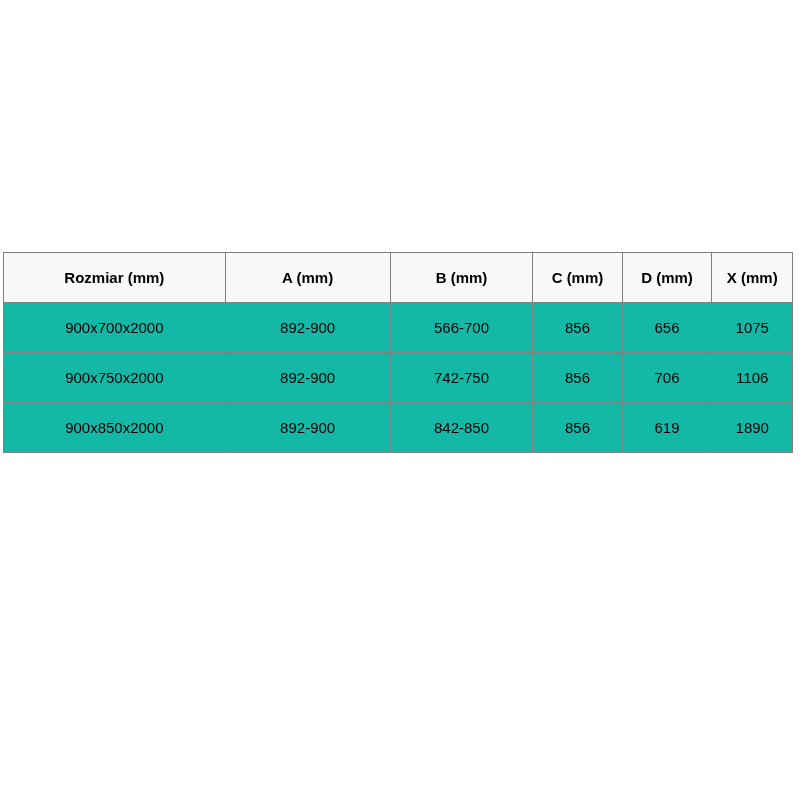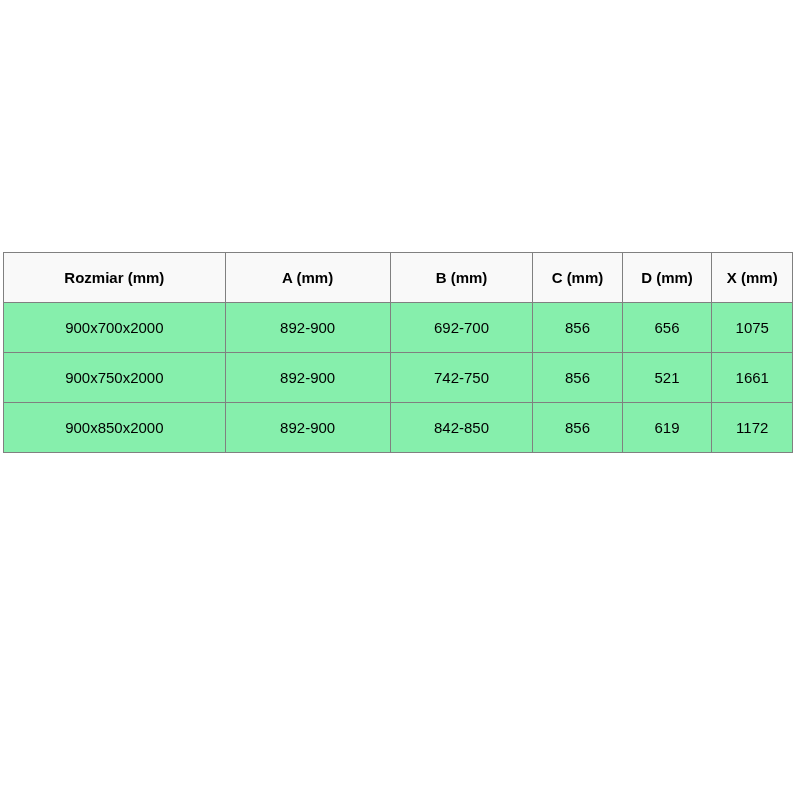--- a/index.html
+++ b/index.html
@@ -42,21 +42,21 @@
     margin-top: 12px;
   }
   table.spec-table th {
     height: 36px;
     font-weight: bold;
     background: #f9f9f9;
   }
   table.spec-table td {
     height: 36px;
     font-weight: normal;
-    background: #86efac;
+    background: #14b8a6;
   }
   
   col.c-rozmiar { width: 28.1%; }
   col.c-a { width: 20.9%; }
   col.c-b { width: 18.1%; }
   col.c-c { width: 11.3%; }
   col.c-d { width: 11.4%; }
   col.c-x { width: 10.2%; }
 </style>
 </head>
@@ -80,37 +80,37 @@
           <th>B (mm)</th>
           <th>C (mm)</th>
           <th>D (mm)</th>
           <th>X (mm)</th>
         </tr>
       </thead>
       <tbody>
           <tr>
             <td>900x700x2000</td>
             <td>892-900</td>
-            <td>692-700</td>
+            <td>566-700</td>
             <td>856</td>
             <td>656</td>
             <td>1075</td>
           </tr>
           <tr>
             <td>900x750x2000</td>
             <td>892-900</td>
             <td>742-750</td>
             <td>856</td>
-            <td>521</td>
-            <td>1661</td>
+            <td>706</td>
+            <td>1106</td>
           </tr>
           <tr>
             <td>900x850x2000</td>
             <td>892-900</td>
             <td>842-850</td>
             <td>856</td>
             <td>619</td>
-            <td>1172</td>
+            <td>1890</td>
           </tr>
         </tbody>
     </table>
   </div>
 </div>
 
 </body></html>

